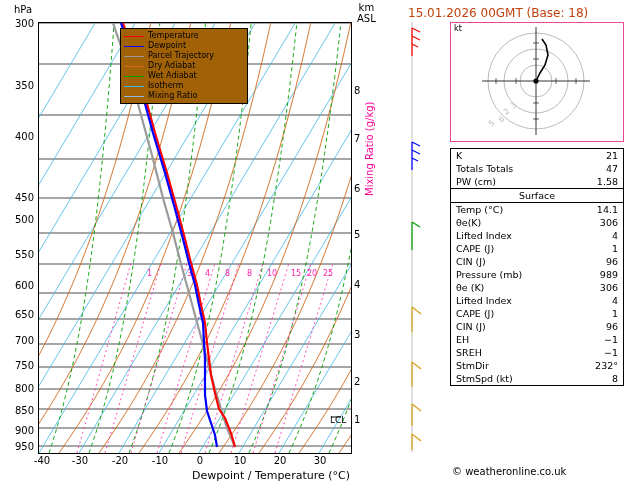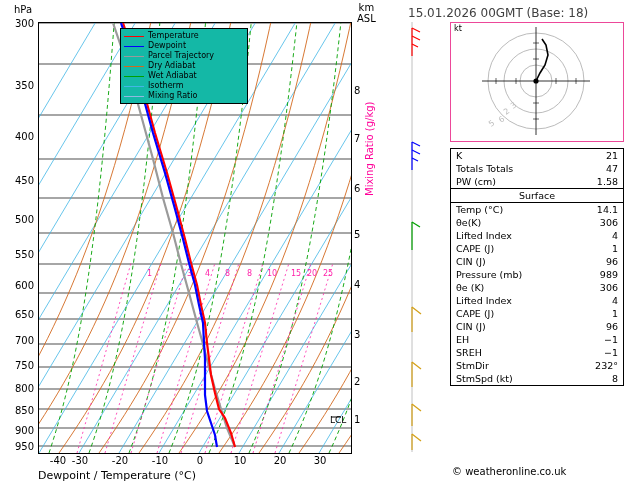--- a/index.html
+++ b/index.html
@@ -12,37 +12,37 @@
   .km-label{position:absolute;left:357px;top:2px;font-size:10px;color:#000;text-align:center;line-height:11px;}
   .station-title{position:absolute;left:56px;top:8px;font-size:12px;color:#000;font-weight:normal;}
 
   .plotbox{position:absolute;left:38px;top:22px;width:312px;height:430px;border:1px solid #000;background:#fff;overflow:hidden;}
   .plotbox svg{position:absolute;left:0;top:0;}
 
   .ylabels{position:absolute;left:0;top:22px;width:36px;height:430px;}
   .ylabels div{position:absolute;right:2px;font-size:10px;color:#000;transform:translateY(-50%);}
   .xlabels{position:absolute;left:38px;top:455px;width:312px;height:14px;}
   .xlabels div{position:absolute;font-size:10px;color:#000;transform:translateX(-50%);}
-  .xaxis-title{position:absolute;left:38px;top:469px;width:312px;text-align:left;font-size:11px;color:#000;}
+  .xaxis-title{position:absolute;left:38px;top:469px;width:312px;text-align:right;font-size:11px;color:#000;}
 
   .kmlabels{position:absolute;left:352px;top:22px;width:24px;height:430px;}
   .kmlabels div{position:absolute;left:2px;font-size:10px;color:#000;transform:translateY(-50%);}
 
   .mixlabel{position:absolute;left:364px;top:196px;font-size:10px;color:#f09;transform:rotate(-90deg);transform-origin:left top;white-space:nowrap;}
 
-  .legend{position:absolute;left:120px;top:28px;width:120px;border:1px solid #000;background:#14b8a6;padding:2px 3px;font-size:8px;line-height:10px;}
+  .legend{position:absolute;left:120px;top:28px;width:120px;border:1px solid #000;background:#a16207;padding:2px 3px;font-size:8px;line-height:10px;}
   .legend .row{display:flex;align-items:center;height:10px;}
   .legend .sw{width:20px;height:0;border-top:1.5px solid #000;margin-right:4px;flex:none;}
   .legend .tx{color:#000;font-size:8px;}
 
   .lcl-label{position:absolute;left:330px;top:415px;font-size:9px;color:#000;}
 
   
   .rightcol{position:absolute;left:400px;top:0;width:229px;height:486px;}
-  .date-head{position:absolute;left:8px;top:6px;font-size:12px;color:#404040;}
+  .date-head{position:absolute;left:8px;top:6px;font-size:12px;color:#c2410c;}
 
   .hodo{position:absolute;left:50px;top:22px;width:172px;height:118px;border:1px solid #ec4899;background:#fff;}
   .hodo .kt{position:absolute;left:3px;top:1px;font-size:8px;color:#000;}
 
   .tbl{position:absolute;left:50px;top:148px;width:172px;border:1px solid #000;background:#fff;font-size:9.5px;color:#000;}
   .tbl .line{display:flex;justify-content:space-between;padding:0 5px;height:13px;line-height:13px;}
   .tbl .sec{text-align:center;height:13px;line-height:13px;border-top:1px solid #000;border-bottom:1px solid #000;}
   .copyright{position:absolute;left:52px;top:466px;font-size:10px;color:#000;}
   .windcol{position:absolute;left:404px;top:22px;width:44px;height:430px;}
 </style>
@@ -53,21 +53,21 @@
 
   <div class="skewt">
 
     <div class="hpa-label">hPa</div>
     <div class="km-label">km<br>ASL</div>
 
     <div class="ylabels">
       <div style="top:1px">300</div>
       <div style="top:63px">350</div>
       <div style="top:114px">400</div>
-      <div style="top:158px">450</div>
+      <div style="top:175px">450</div>
       <div style="top:197px">500</div>
       <div style="top:232px">550</div>
       <div style="top:263px">600</div>
       <div style="top:292px">650</div>
       <div style="top:318px">700</div>
       <div style="top:343px">750</div>
       <div style="top:366px">800</div>
       <div style="top:388px">850</div>
       <div style="top:408px">900</div>
       <div style="top:424px">950</div>
@@ -162,21 +162,21 @@
 
         <polyline fill="none" stroke="#ff0000" stroke-width="2.2" points="196,424 192,410 186,395 180,386 176,370 172,352 170,336 168,320 166,300 162,282 158,262 152,240 146,216 138,186 128,150 116,110 104,66 92,24 84,0"></polyline>
 
         <polyline fill="none" stroke="#0000ff" stroke-width="2.2" points="178,424 176,412 172,400 168,388 166,372 166,352 166,336 165,320 164,300 160,282 156,262 150,240 144,216 136,186 126,150 114,110 102,66 90,24 82,0"></polyline>
 
         <line x1="292" y1="394" x2="302" y2="394" stroke="#000" stroke-width="1"></line>
       </svg>
     </div>
 
     <div class="xlabels">
-      <div style="left:20px">-40</div>
+      <div style="left:4px">-40</div>
       <div style="left:42px">-30</div>
       <div style="left:82px">-20</div>
       <div style="left:122px">-10</div>
       <div style="left:162px">0</div>
       <div style="left:202px">10</div>
       <div style="left:242px">20</div>
       <div style="left:282px">30</div>
     </div>
     <div class="xaxis-title">Dewpoint / Temperature (°C)</div>
 

